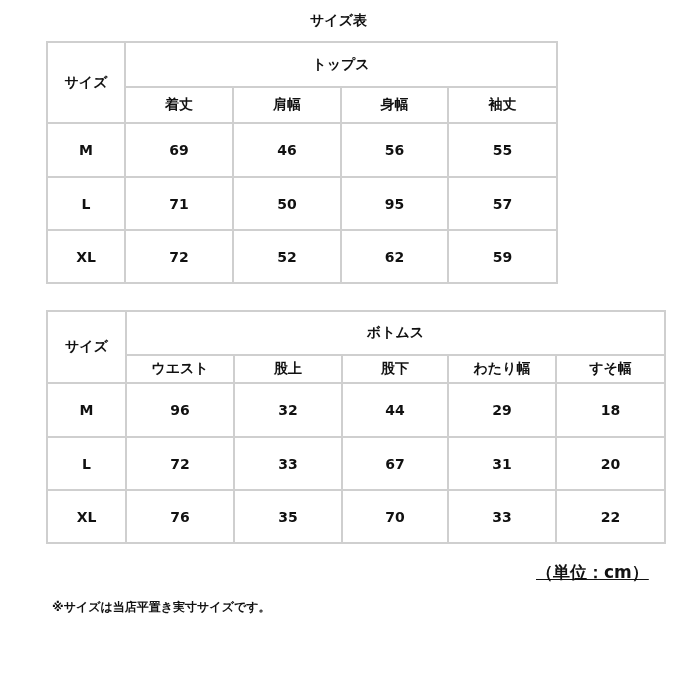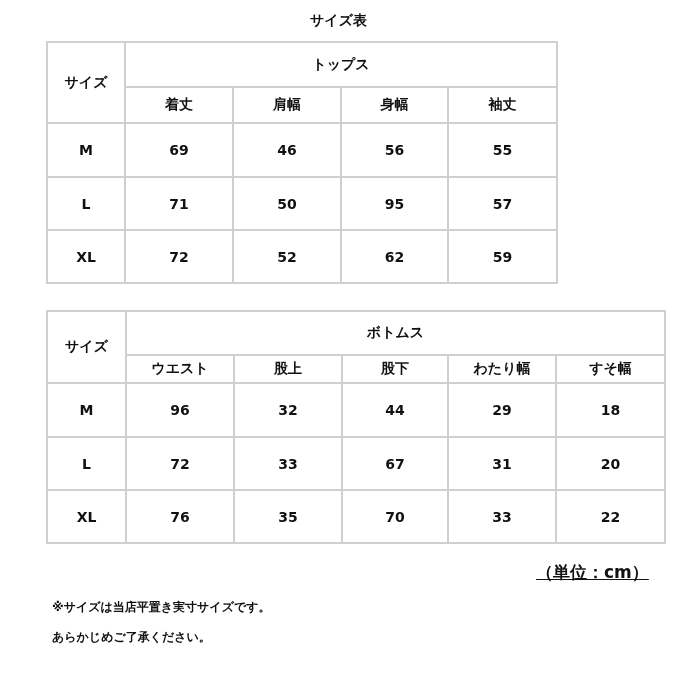--- a/index.html
+++ b/index.html
@@ -111,14 +111,13 @@
     <td>33</td>
     <td>22</td>
   </tr>
 </tbody>
   </table>
 
 <div class="unit">（単位：cm）</div>
 
 <div class="notes">
   <div>※サイズは当店平置き実寸サイズです。</div>
-  <div>あらかじめご了承ください。</div>
 </div>
 
 </body></html>

